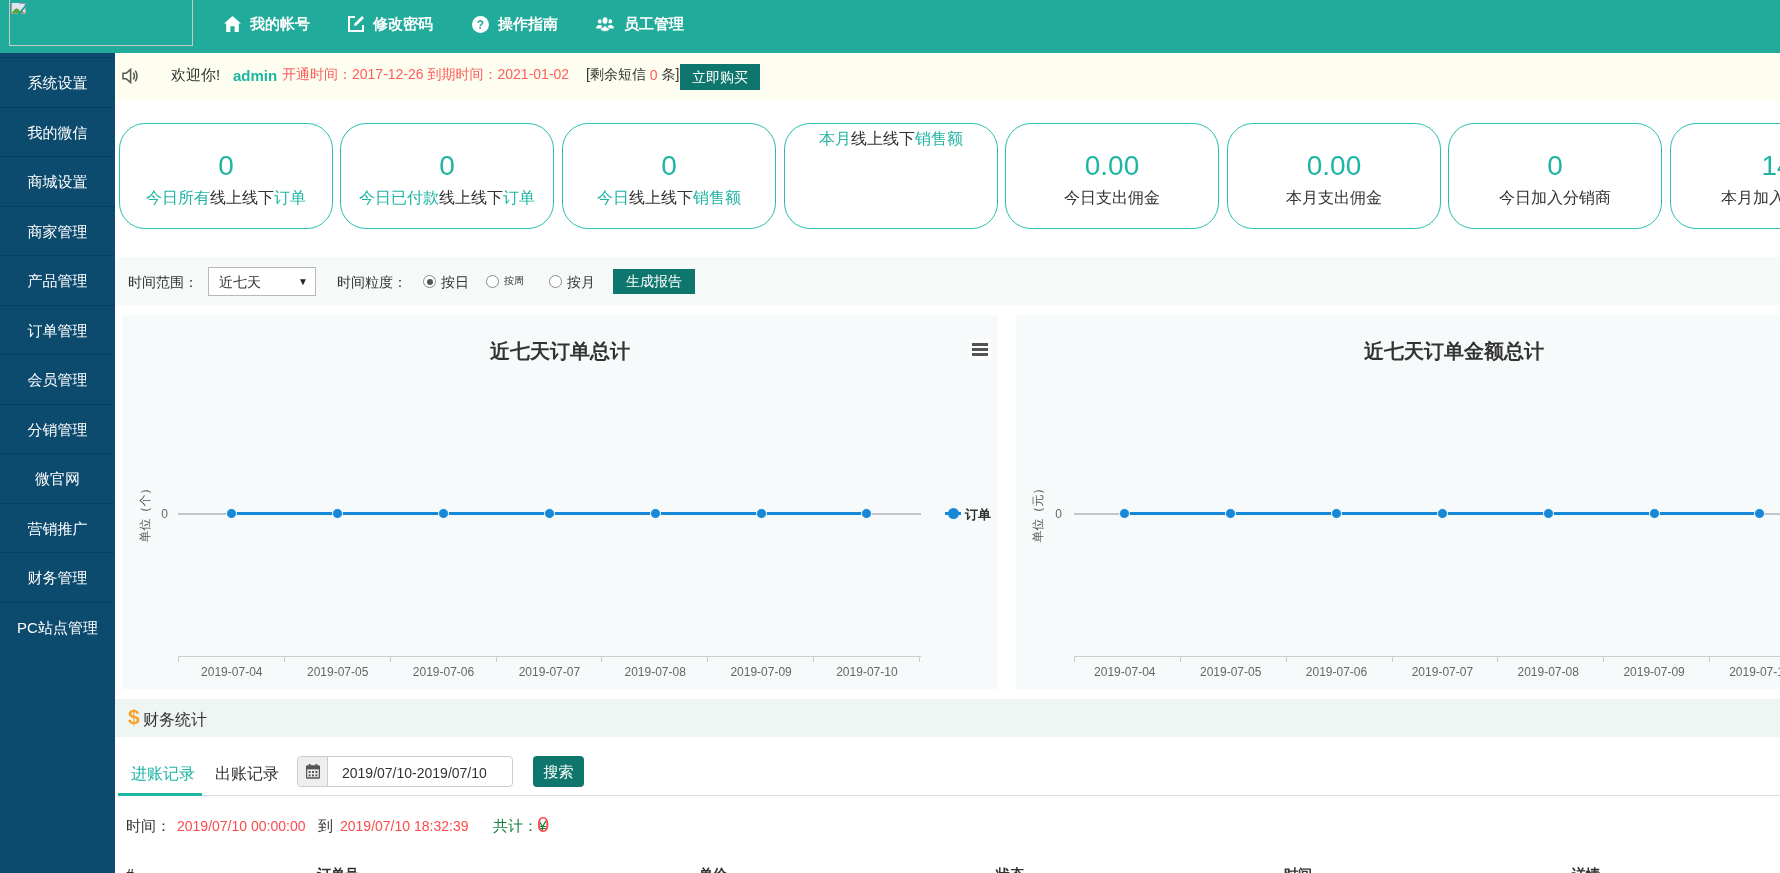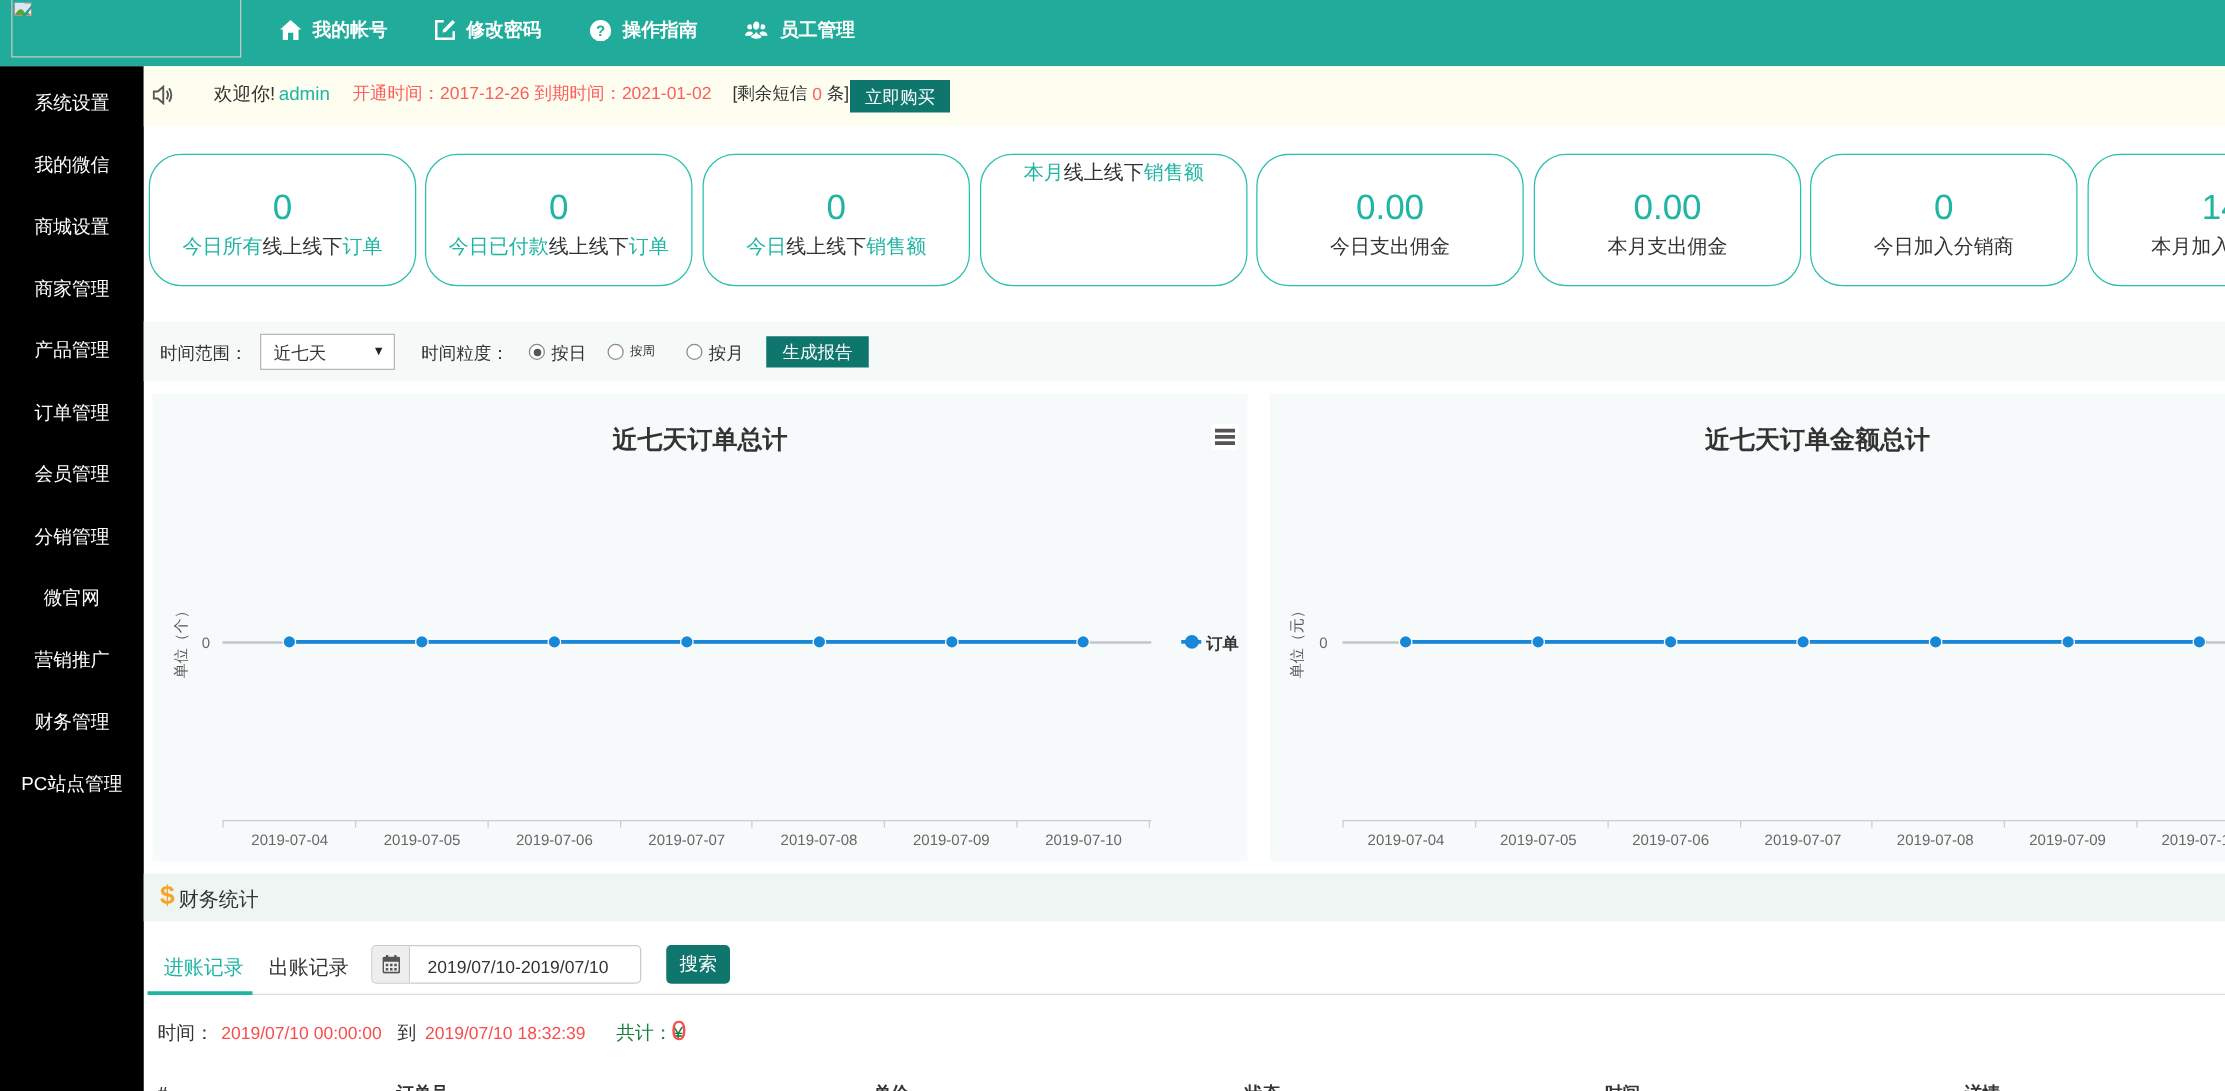--- a/index.html
+++ b/index.html
@@ -6,21 +6,21 @@
 html,body { width:1780px; height:873px; overflow:hidden; background:#fff;
   font-family:"Liberation Sans", sans-serif; }
 body { position:relative; }
 .abs { position:absolute; }
 .teal { color:#1fb5a3; }
 .navbar { left:0; top:0; width:1780px; height:53px; background:#21ab9a; }
 .logobox { left:9px; top:-1px; width:184px; height:47px; border:1px solid #c9c9c9; }
 .navitem { top:0; height:48px; display:flex; align-items:center; color:#fff;
   font-size:15px; font-weight:bold; }
 .navitem svg { margin-right:9px; }
-.sidebar { left:0; top:53px; width:115px; height:820px; background:#000000; }
+.sidebar { left:0; top:53px; width:115px; height:820px; background:#0c4a6e; }
 .menuitem { width:115px; height:49.5px; line-height:49.5px; text-align:center;
   color:#fff; font-size:15px; border-top:1px solid rgba(0,0,0,0.14); }
 .welcome { left:115px; top:53px; width:1665px; height:48px; background:#fdfeef; }
 .wrow { display:flex; align-items:center; height:46px; font-size:15px; color:#333;margin-left:26px; }
 .card { top:123px; width:214px; height:106px; background:#fff;
   border:1px solid #2abfae; border-radius:26px; text-align:center; }
 .card .num { margin-top:25px; font-size:28px; color:#1fb5a3; line-height:34px; }
 .card .lbl { margin-top:5px; font-size:16px; color:#333; line-height:20px; }
 .filterbar { left:115px; top:257px; width:1665px; height:48px; background:#f5faf9; }
 .panel { top:315px; width:876px; height:374px; background:#f7fafa; }
@@ -99,21 +99,21 @@
 
 <div class="abs welcome"></div>
 <div class="abs" style="left:122px; top:68px;">
   <svg width="17" height="16" viewBox="0 0 17 16">
     <path d="M1 5.2 L4.2 5.2 L8.6 1.4 L8.6 14.6 L4.2 10.8 L1 10.8 Z" fill="none" stroke="#555" stroke-width="1.5"></path>
     <path d="M11.3 4.6 Q13.6 8 11.3 11.4" stroke="#555" stroke-width="1.5" fill="none"></path>
     <path d="M13.3 2.6 Q16.8 8 13.3 13.4" stroke="#555" stroke-width="1.5" fill="none"></path>
   </svg>
 </div>
 <div class="abs wrow" style="left:145px; top:52px;">欢迎你!</div>
-<div class="abs wrow" style="left:197px; top:52px; font-weight:normal; color:#1fb5a3;">admin</div>
+<div class="abs wrow" style="left:207px; top:52px; font-weight:bold; color:#1fb5a3;">admin</div>
 <div class="abs wrow redtx" style="left:256px; top:52px; font-size:14px;">开通时间：2017-12-26 到期时间：2021-01-02</div>
 <div class="abs wrow" style="left:560px; top:52px; font-size:14px;">[剩余短信 <span class="redtx">&nbsp;0&nbsp;</span> 条]</div>
 <div class="abs btn" style="left:680px; top:64px; width:80px; height:26px; line-height:26px; font-size:14px;">立即购买</div>
 
 <div class="abs card" style="left:119px;">
   <div class="num">0</div>
   <div class="lbl"><span class="teal">今日所有</span>线上线下<span class="teal">订单</span></div>
 </div>
 <div class="abs card" style="left:340px;">
   <div class="num">0</div>

